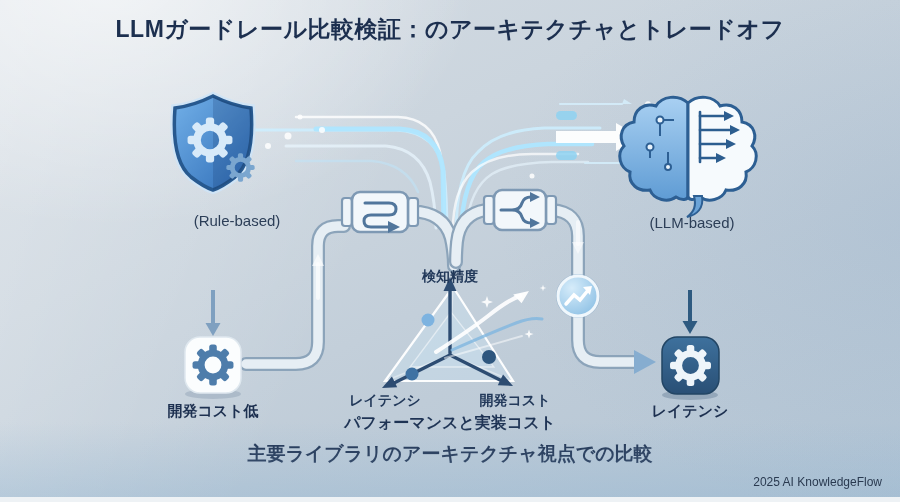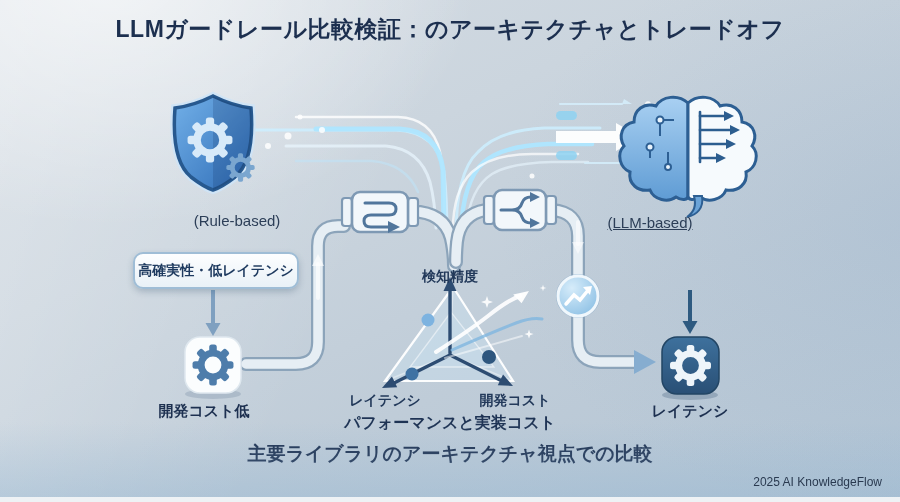--- a/index.html
+++ b/index.html
@@ -241,24 +241,23 @@
           <path d="M716 153 L726 158 L716 163 Z" stroke="none"></path>
       </g>
     </g>
   </svg>
 
   <div class="txt title">
     <div>LLMガードレール比較検証：のアーキテクチャとトレードオフ</div>
   </div>
 
   <div class="txt name-en" style="left:213px; top:212px;margin-left:24px;">(Rule-based)</div>
-  <div class="badge badge-left">高確実性・低レイテンシ</div>
-  <div class="txt cost-label" style="left:204px; top:402px;">開発コスト低</div>
-
-  <div class="txt name-en" style="left:650px; top:214px;text-decoration:underline;">(LLM-based)</div>
+  <div class="txt cost-label" style="left:213px; top:402px;">開発コスト低</div>
+
+  <div class="txt name-en" style="left:692px; top:214px;">(LLM-based)</div>
   <div class="txt cost-label" style="left:690px; top:402px;">レイテンシ</div>
 
   <div class="txt radar-axis" style="left:450px; top:268px;">検知精度</div>
   <div class="txt radar-axis" style="left:385px; top:392px;">レイテンシ</div>
   <div class="txt radar-axis" style="left:515px; top:392px;">開発コスト</div>
   <div class="txt radar-caption" style="left:450px; top:413px;">パフォーマンスと実装コスト</div>
 
   <div class="txt footer-caption">主要ライブラリのアーキテクチャ視点での比較</div>
 
   <div class="bottom-band"></div>

